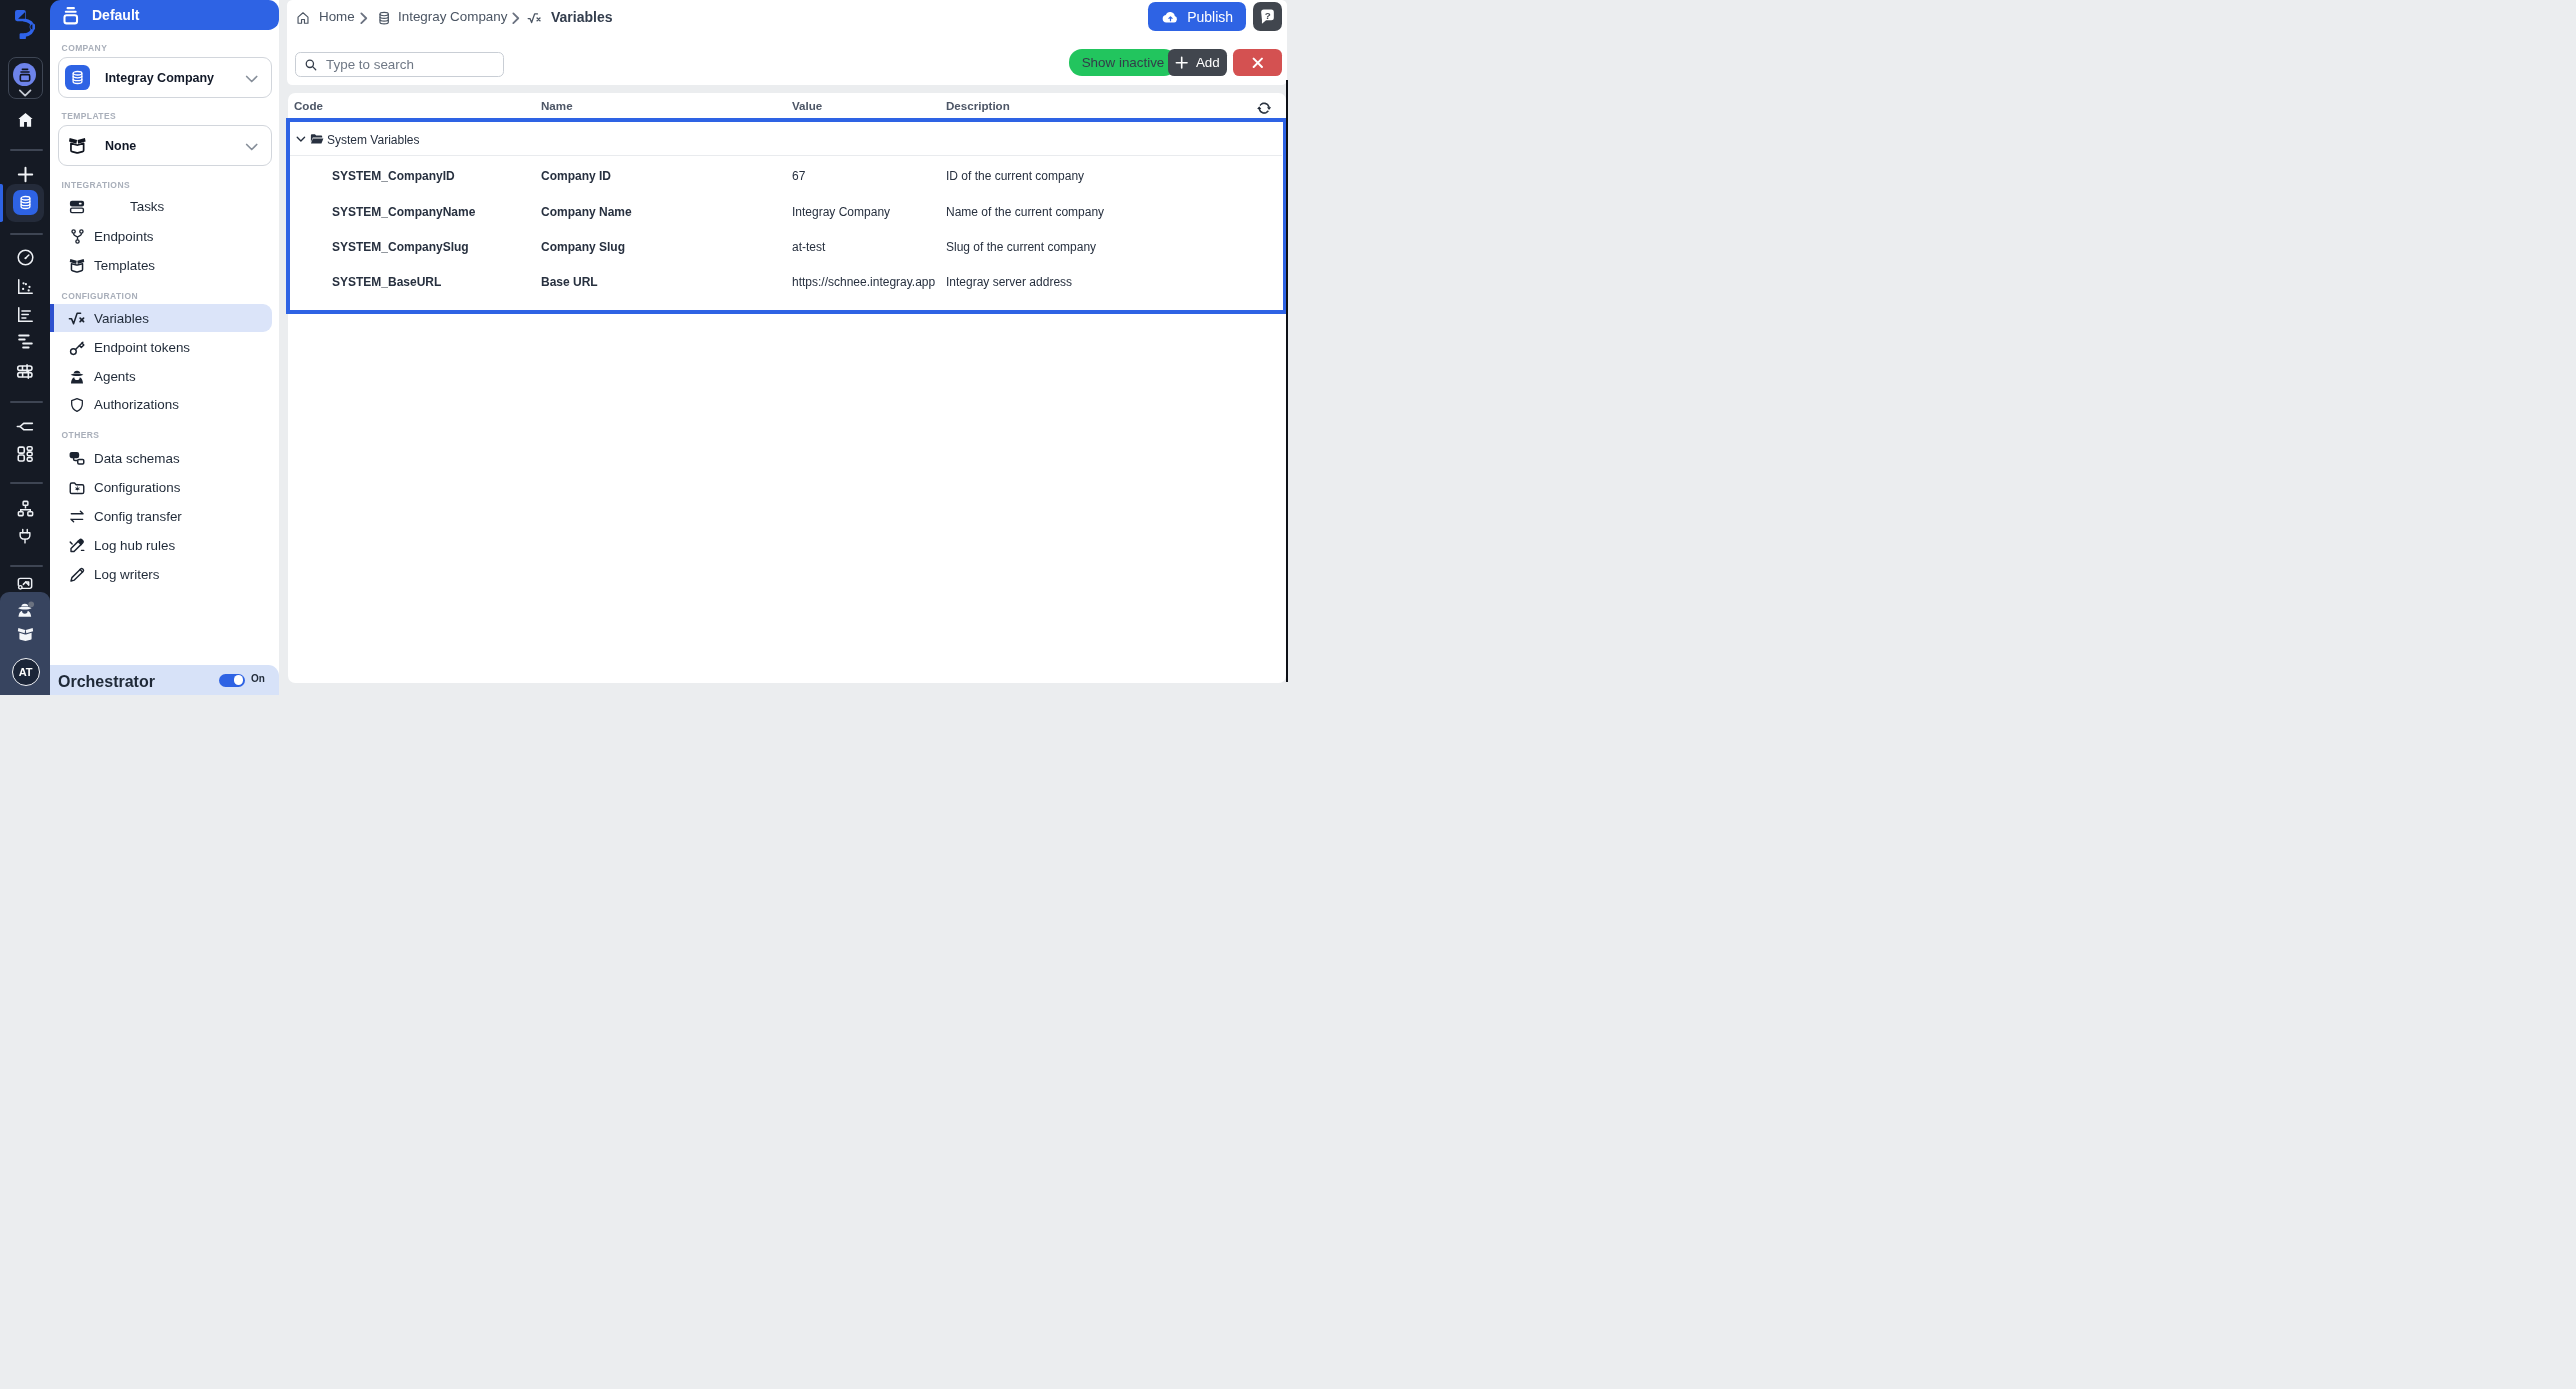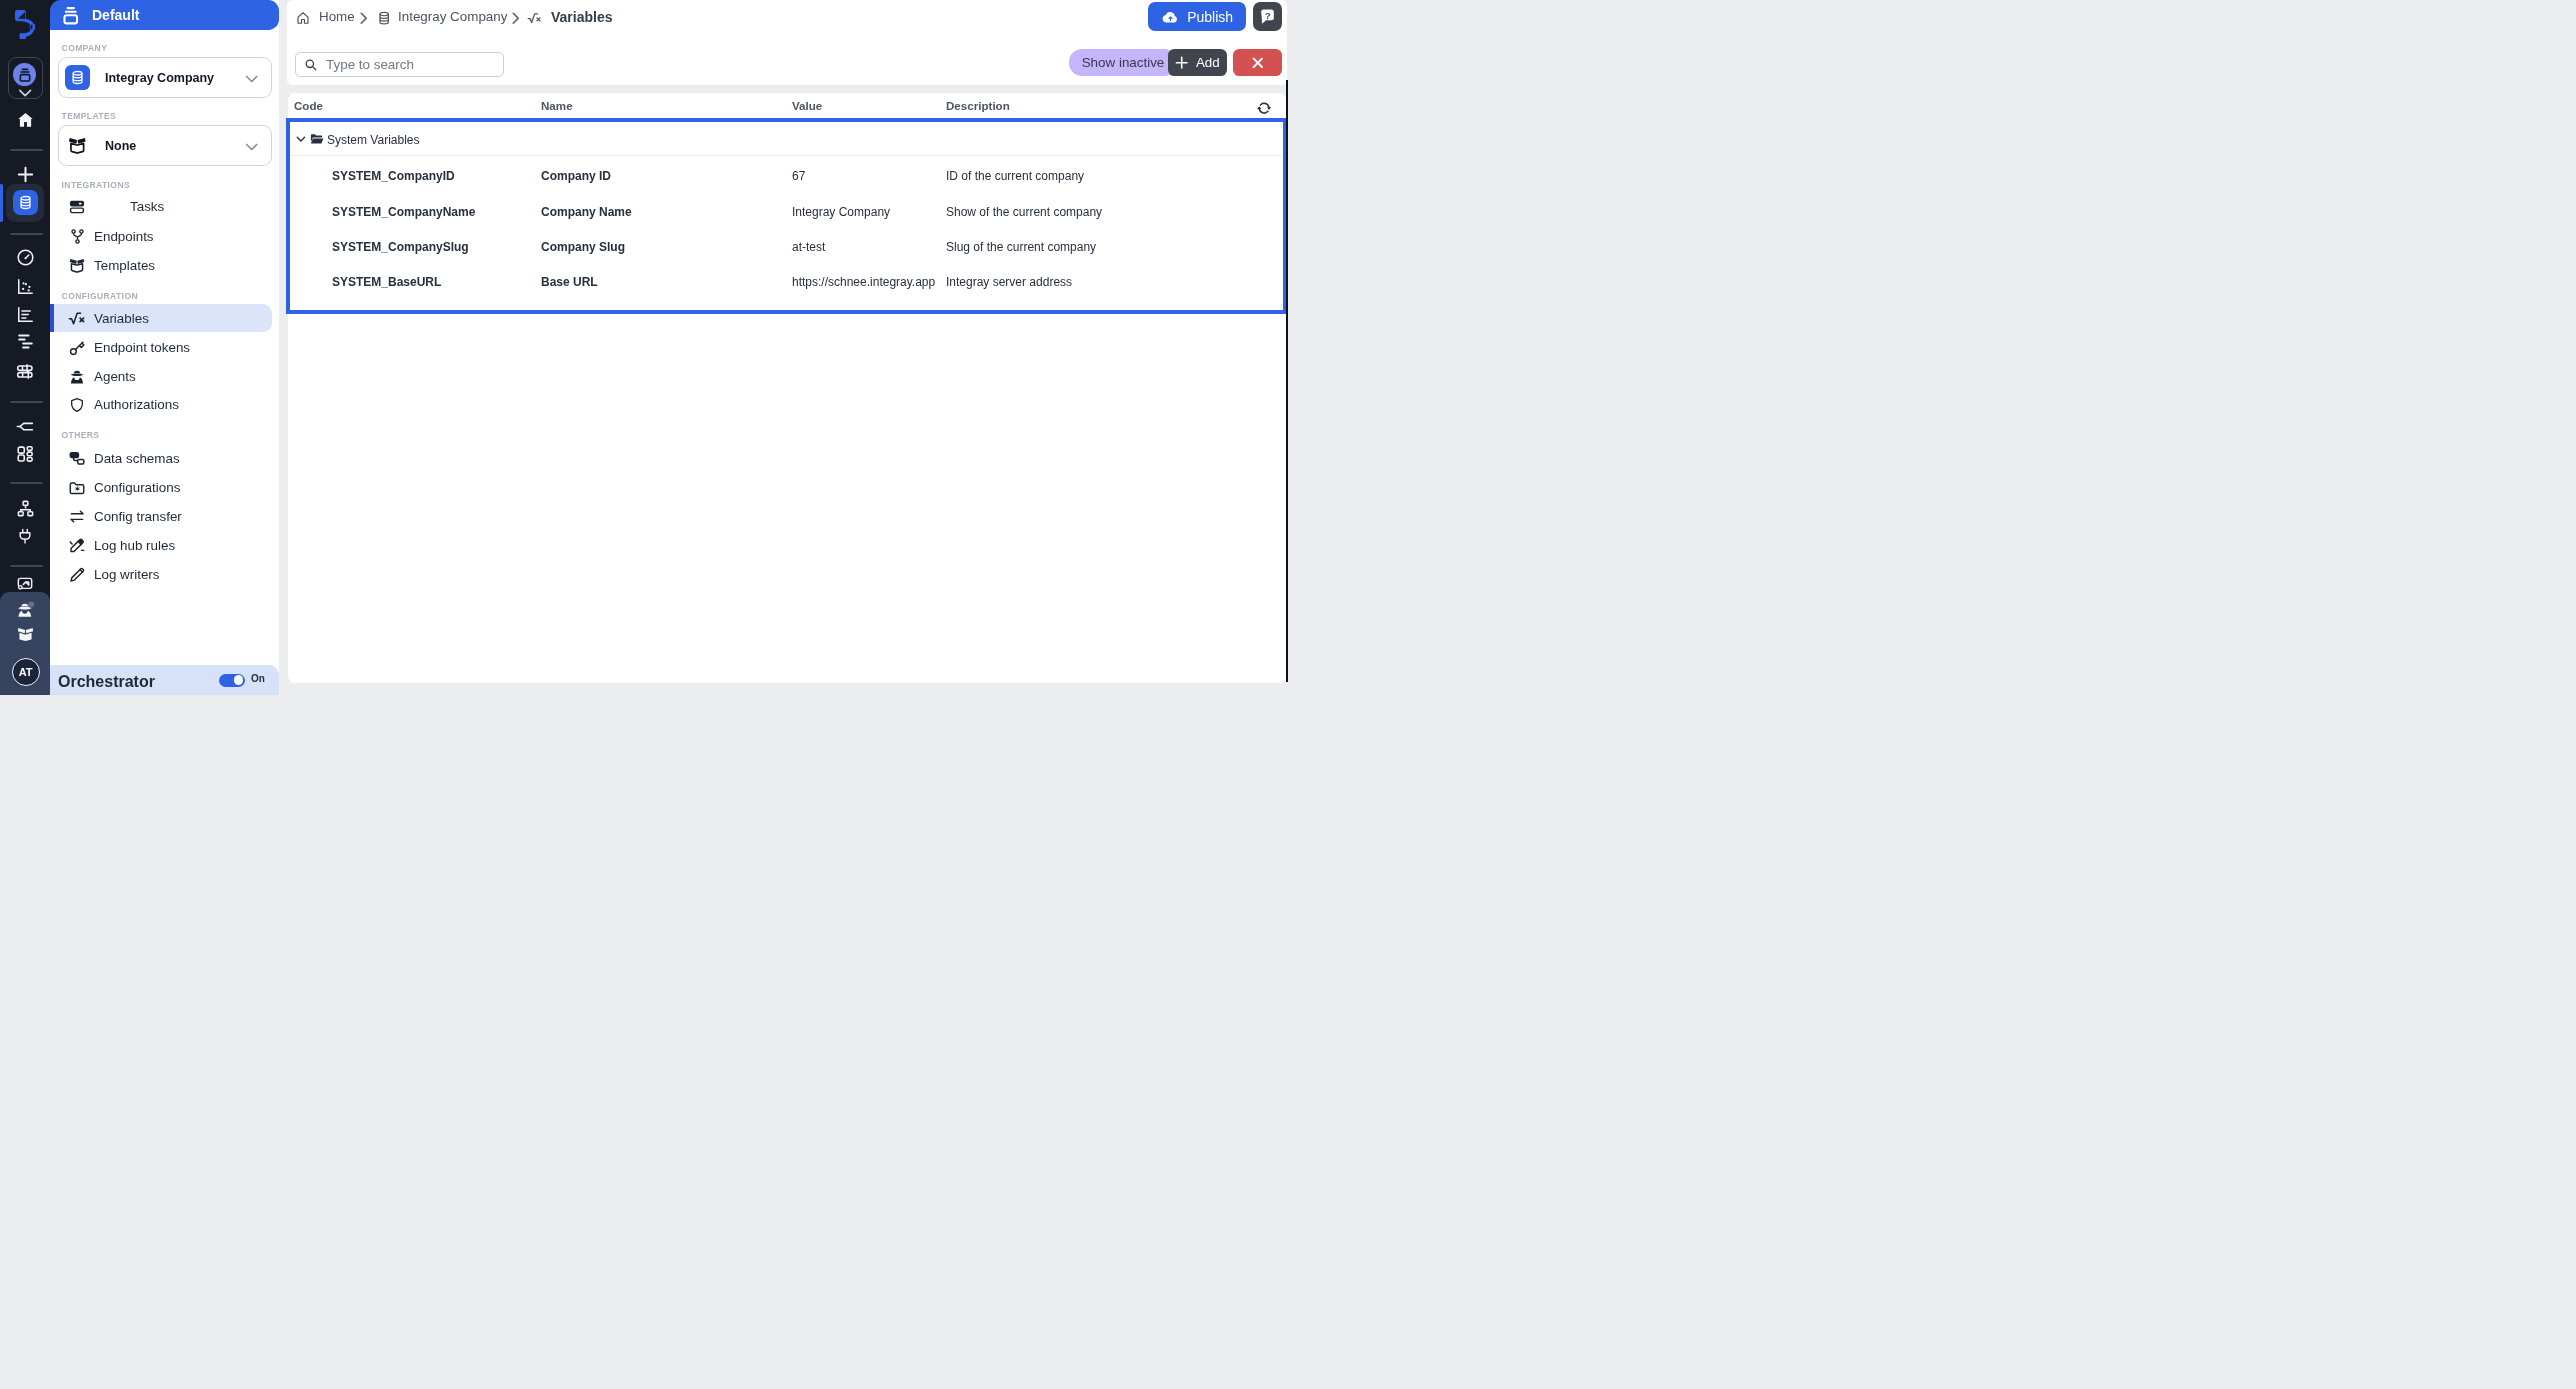--- a/index.html
+++ b/index.html
@@ -432,21 +432,21 @@
 </div>
 
 <div id="srch" class="abs card">
   <div class="abs" style="left:7.7px; top:9px; width:209px; height:25px; border:1.3px solid #c9ced5; border-radius:5.4px; display:flex; align-items:center;">
     <svg width="13.4" height="13.4" viewBox="0 0 24 24" fill="none" stroke="#333c49" stroke-width="2.3" stroke-linecap="round" style="margin-left:8px;">
         <circle cx="10.5" cy="10.5" r="6.5"></circle>
         <path d="M15.5 15.5L21 21"></path>
       </svg>
     <span style="margin-left:9px; color:#6f7885; font-size:13.4px;">Type to search</span>
   </div>
-  <div class="btn abs" style="left:782px; top:6px; width:108px; height:27px; background:#c4b5fd; border-radius:13px;">
+  <div class="btn abs" style="left:782px; top:6px; width:108px; height:27px; background:#22c55e; border-radius:13px;">
     <span style="font-size:13.4px; color:#333c49;">Show inactive</span>
   </div>
   <div class="btn abs" style="left:881px; top:6px; width:59px; height:27px; background:#41464e; border-radius:6.3px;">
     <svg width="13.4" height="13.4" viewBox="0 0 15 15" fill="none" stroke="#fff" stroke-width="1.8" stroke-linecap="round" style="margin-right:7.2px;">
         <path d="M7.5 1.5v12M1.5 7.5h12"></path>
       </svg>
     <span style="color:#fff; font-size:13.4px;">Add</span>
   </div>
   <div class="btn abs" style="left:946px; top:6px; width:49px; height:27px; background:#d45151; border-radius:6.3px;">
     <svg width="11.6" height="11.6" viewBox="0 0 14 14" fill="none" stroke="#fff" stroke-width="2.4" stroke-linecap="round">
@@ -483,21 +483,21 @@
 <div class="abs" style="left:290px; top:155px; width:992px; height:0.9px; background:#e9ebee;"></div>
 
 <div class="abs trow" style="left:332px; top:169px; font-weight:700;">SYSTEM_CompanyID</div>
 <div class="abs trow" style="left:541px; top:169px; font-weight:700;">Company ID</div>
 <div class="abs trow" style="left:792px; top:169px;">67</div>
 <div class="abs trow" style="left:946px; top:169px;">ID of the current company</div>
 
 <div class="abs trow" style="left:332px; top:205px; font-weight:700;">SYSTEM_CompanyName</div>
 <div class="abs trow" style="left:541px; top:205px; font-weight:700;">Company Name</div>
 <div class="abs trow" style="left:792px; top:205px;">Integray Company</div>
-<div class="abs trow" style="left:946px; top:205px;">Show of the current company</div>
+<div class="abs trow" style="left:946px; top:205px;">Name of the current company</div>
 
 <div class="abs trow" style="left:332px; top:240px; font-weight:700;">SYSTEM_CompanySlug</div>
 <div class="abs trow" style="left:541px; top:240px; font-weight:700;">Company Slug</div>
 <div class="abs trow" style="left:792px; top:240px;">at-test</div>
 <div class="abs trow" style="left:946px; top:240px;">Slug of the current company</div>
 
 <div class="abs trow" style="left:332px; top:275px; font-weight:700;">SYSTEM_BaseURL</div>
 <div class="abs trow" style="left:541px; top:275px; font-weight:700;">Base URL</div>
 <div class="abs trow" style="left:792px; top:275px;">https://schnee.integray.app</div>
 <div class="abs trow" style="left:946px; top:275px;">Integray server address</div>

